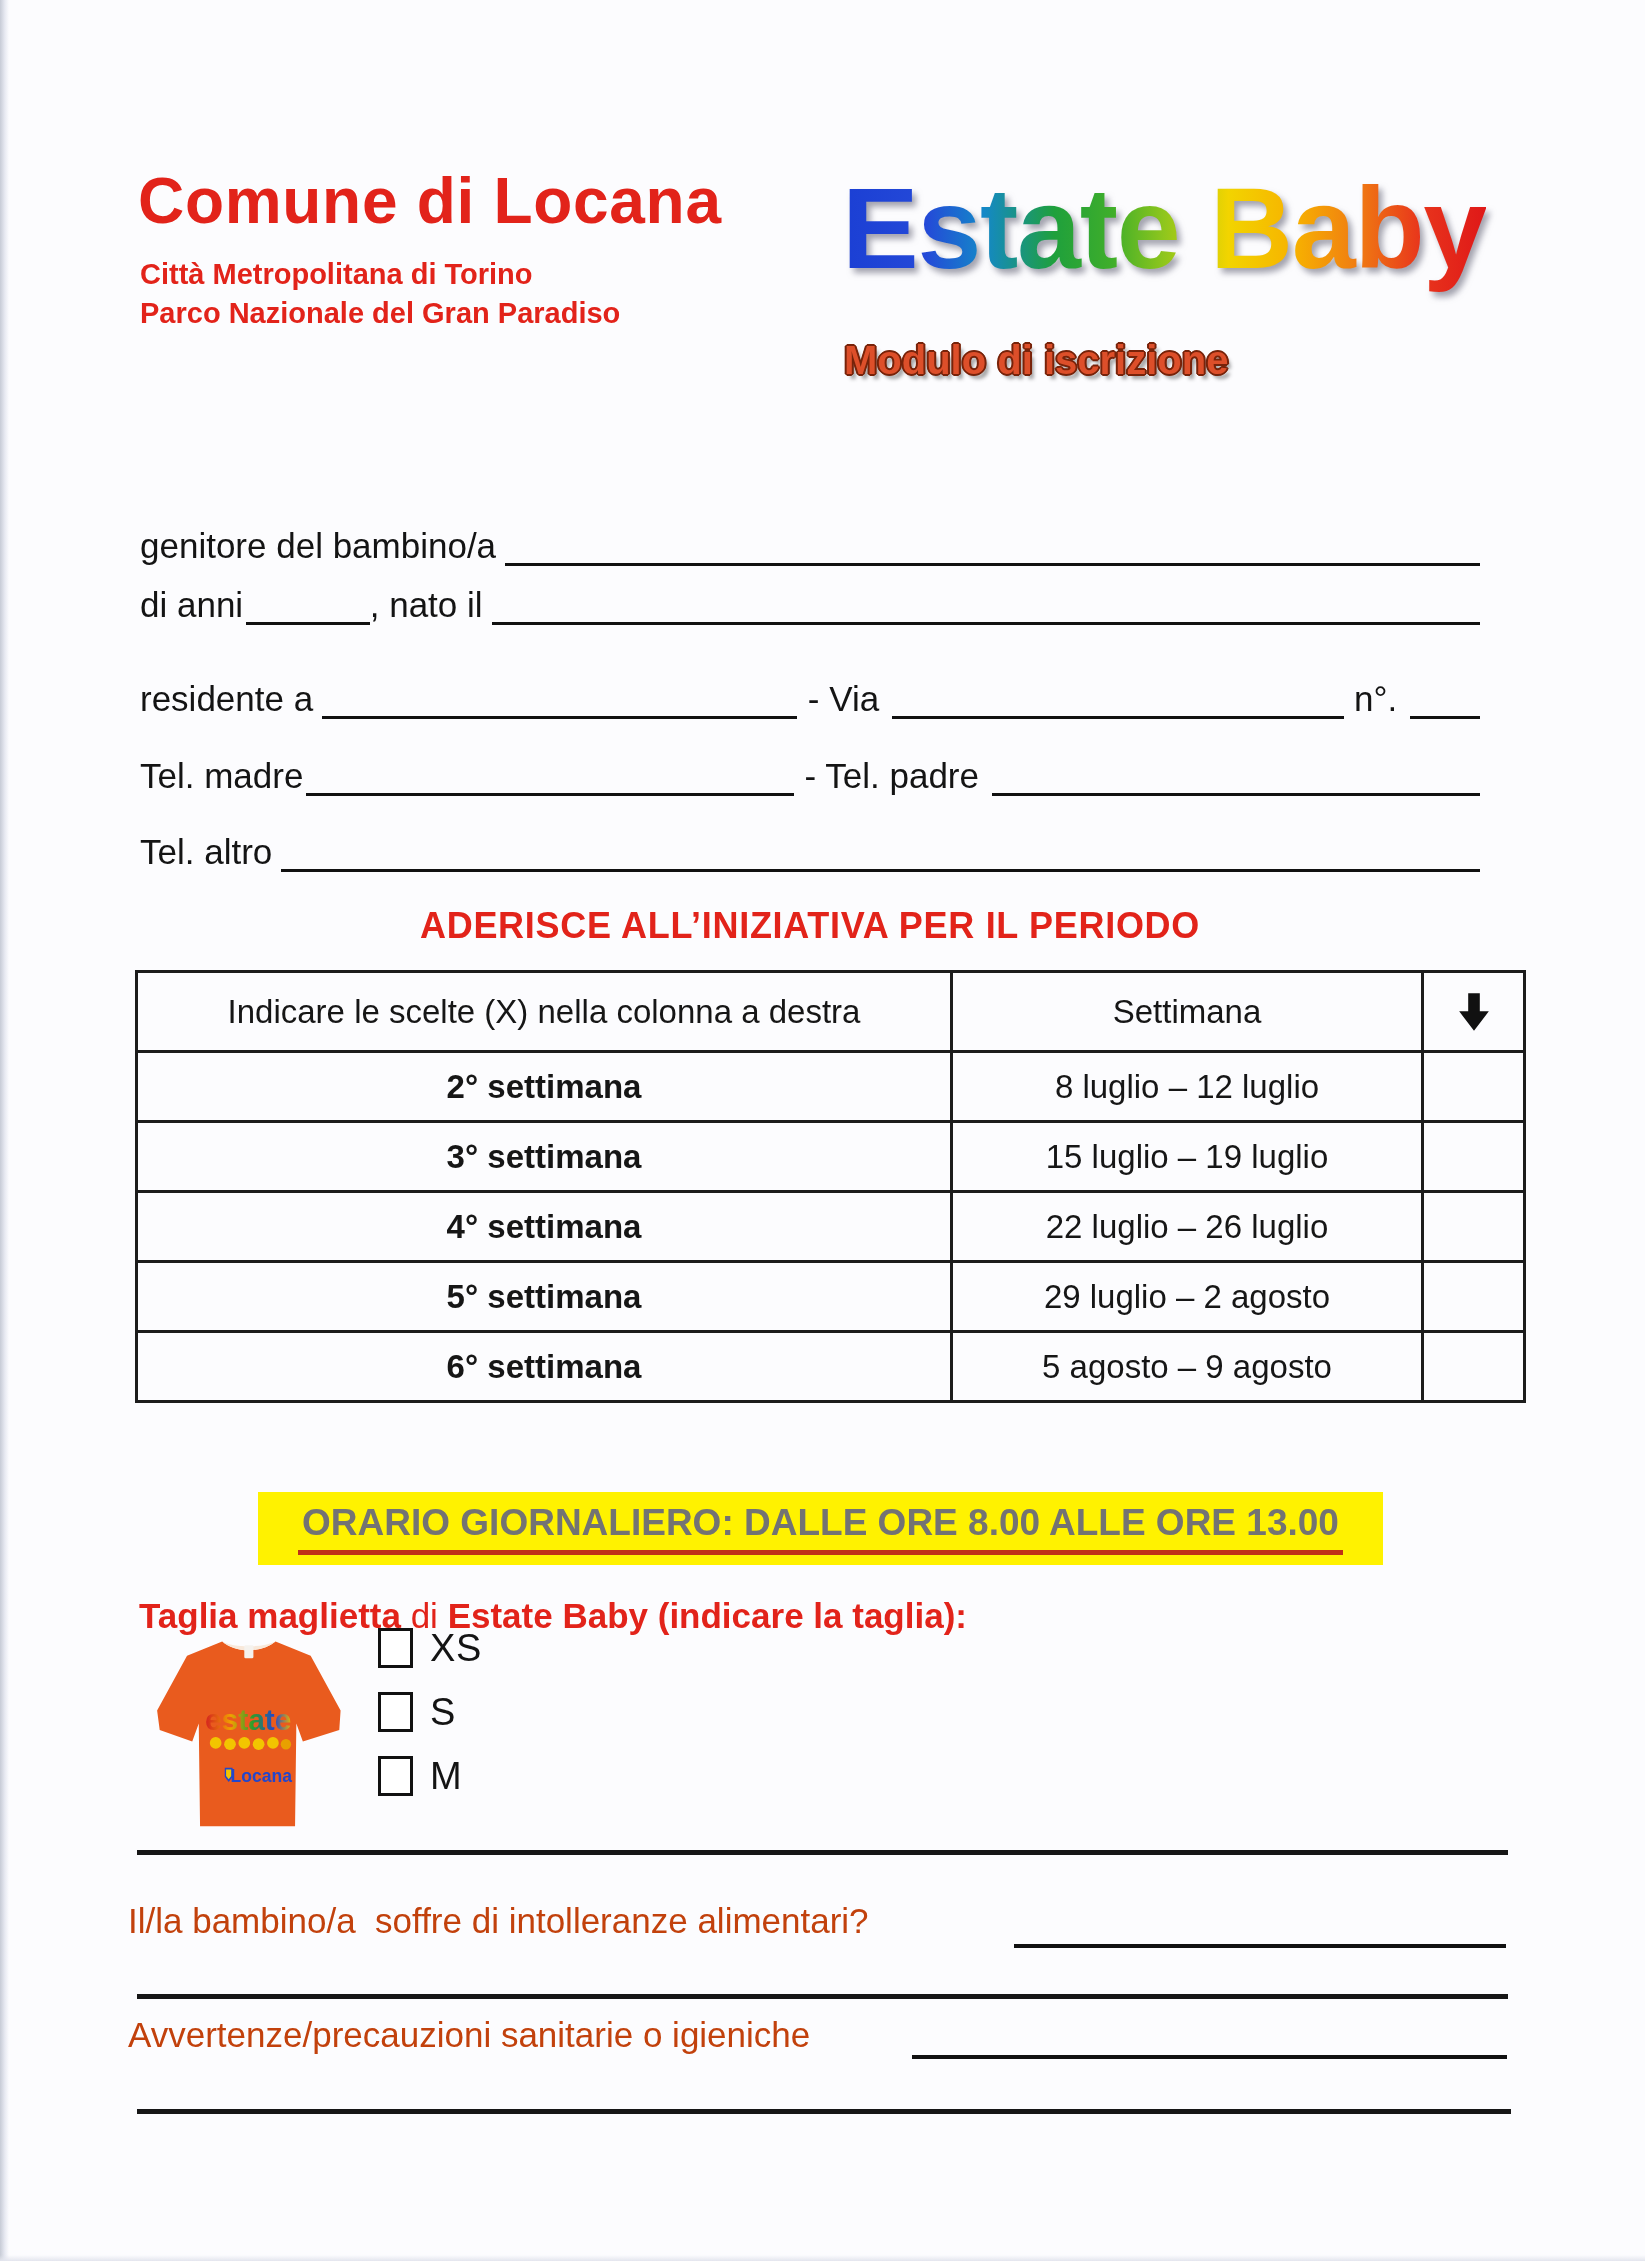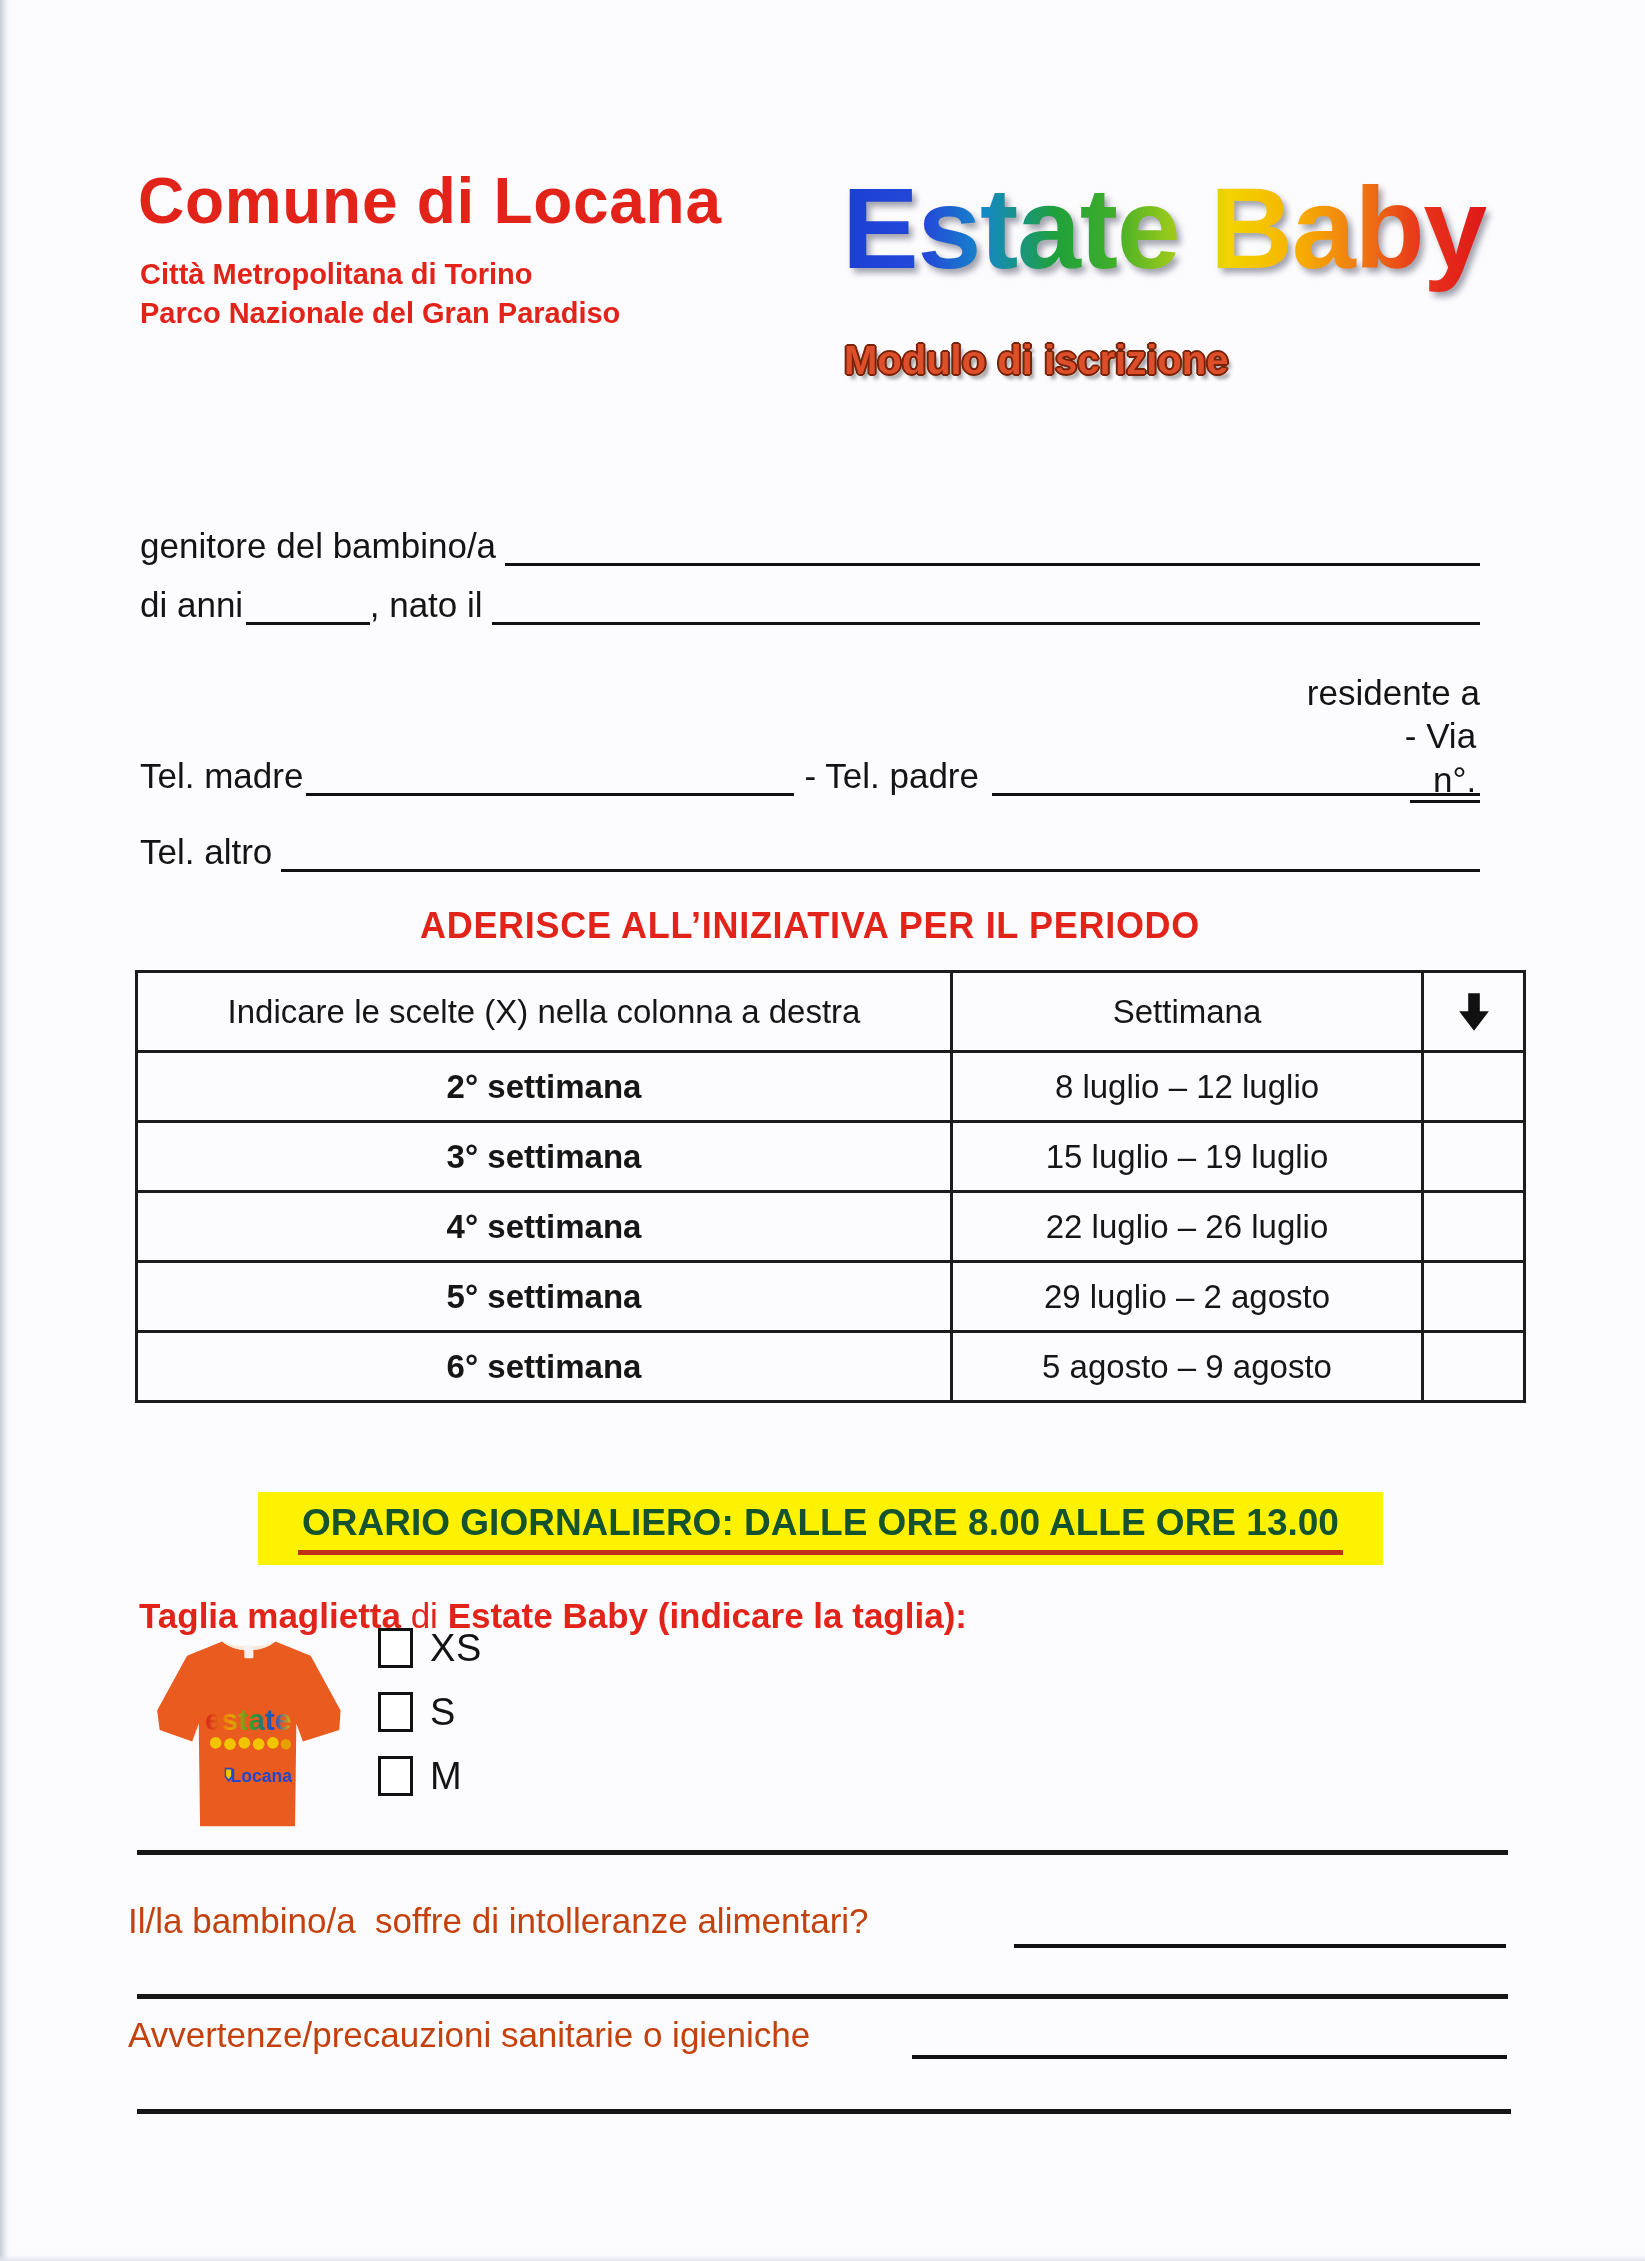--- a/index.html
+++ b/index.html
@@ -51,21 +51,21 @@
   table.period td{border:3.3px solid #1c1c1c;text-align:center;vertical-align:middle;padding:0;}
   td.c1{width:812px;}  td.c2{width:468px;}  td.c3{width:99px;}
   tr.hdr td{height:77px;font-size:33px;}
   tr.wk td{height:67px;font-size:33px;}
   .wk-label{font-weight:bold;}
   .arrow-svg{width:34px;height:40px;display:inline-block;vertical-align:middle;}
 
   
   .banner{position:absolute;left:258px;top:1492px;width:1125px;height:73px;background:#fff200;
     display:flex;align-items:center;justify-content:center;}
-  .banner span{font-size:37px;font-weight:bold;color:#14532d;white-space:nowrap;
+  .banner span{font-size:37px;font-weight:bold;color:#737373;white-space:nowrap;
     border-bottom:5.2px solid #bf3118;padding:0 3.9px 6.5px 3.9px;}
 
   .taglia{position:absolute;left:139px;top:1596px;font-size:35px;font-weight:bold;color:#e2231a;white-space:nowrap;}
   .taglia .thin{font-weight:normal;}
 
   .tshirt{position:absolute;left:149px;top:1631px;width:201px;height:203px;}
 
   .sizes{position:absolute;left:378px;top:1629px;}
   .size-row{display:flex;align-items:center;height:38px;margin-bottom:26px;}
   .cbox{width:29px;height:34px;border:3.9px solid #111;background:#fff;margin-right:17px;}
@@ -96,21 +96,21 @@
     <span class="blank fill"></span>
   </div>
 
   <div class="frow" style="top:579px;">
     <span class="lbl">di anni</span>
     <span class="blank" style="width:124px;margin-left:2.6px;"></span>
     <span class="lbl">, nato il</span>
     <span class="blank fill"></span>
   </div>
 
-  <div class="frow" style="top:673px;flex-direction:column;">
+  <div class="frow" style="top:673px;">
     <span class="lbl">residente a</span>
     <span class="blank" style="flex:1;"></span>
     <span class="lbl gap">- Via</span>
     <span class="blank" style="flex:0.95;"></span>
     <span class="lbl gap">n°.</span>
     <span class="blank" style="width:70px;"></span>
   </div>
 
   <div class="frow" style="top:750px;">
     <span class="lbl">Tel. madre</span>

